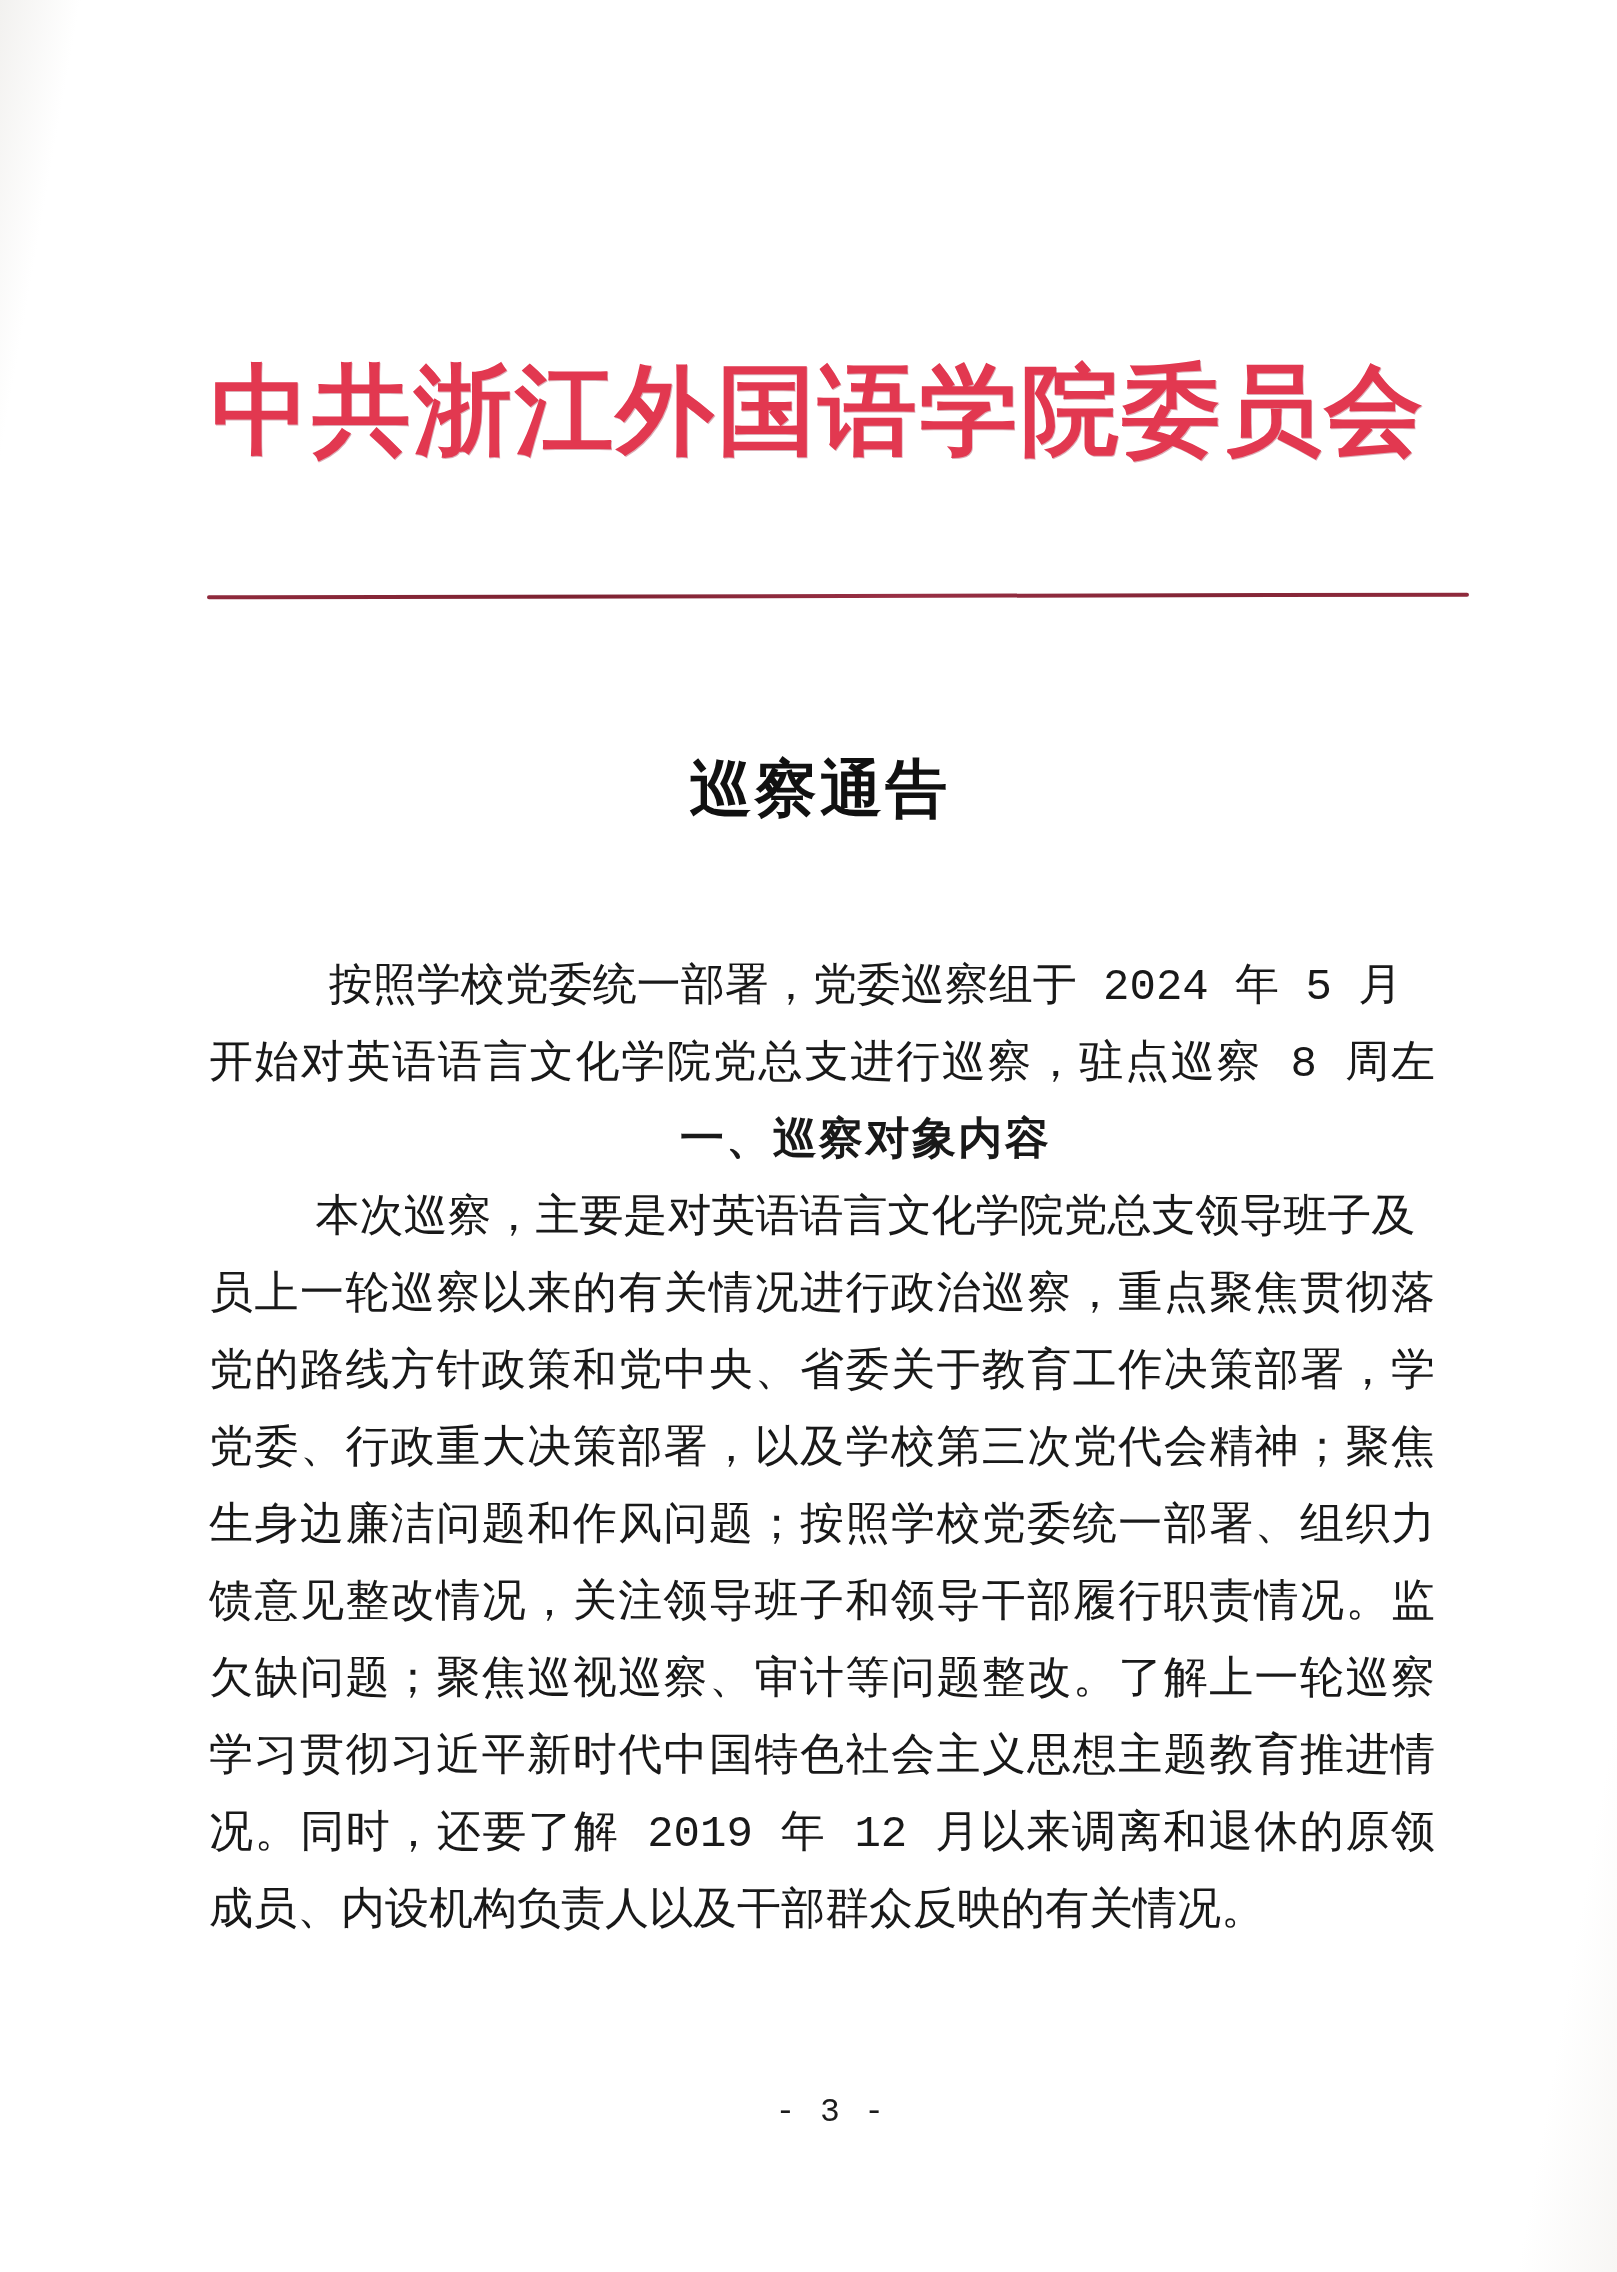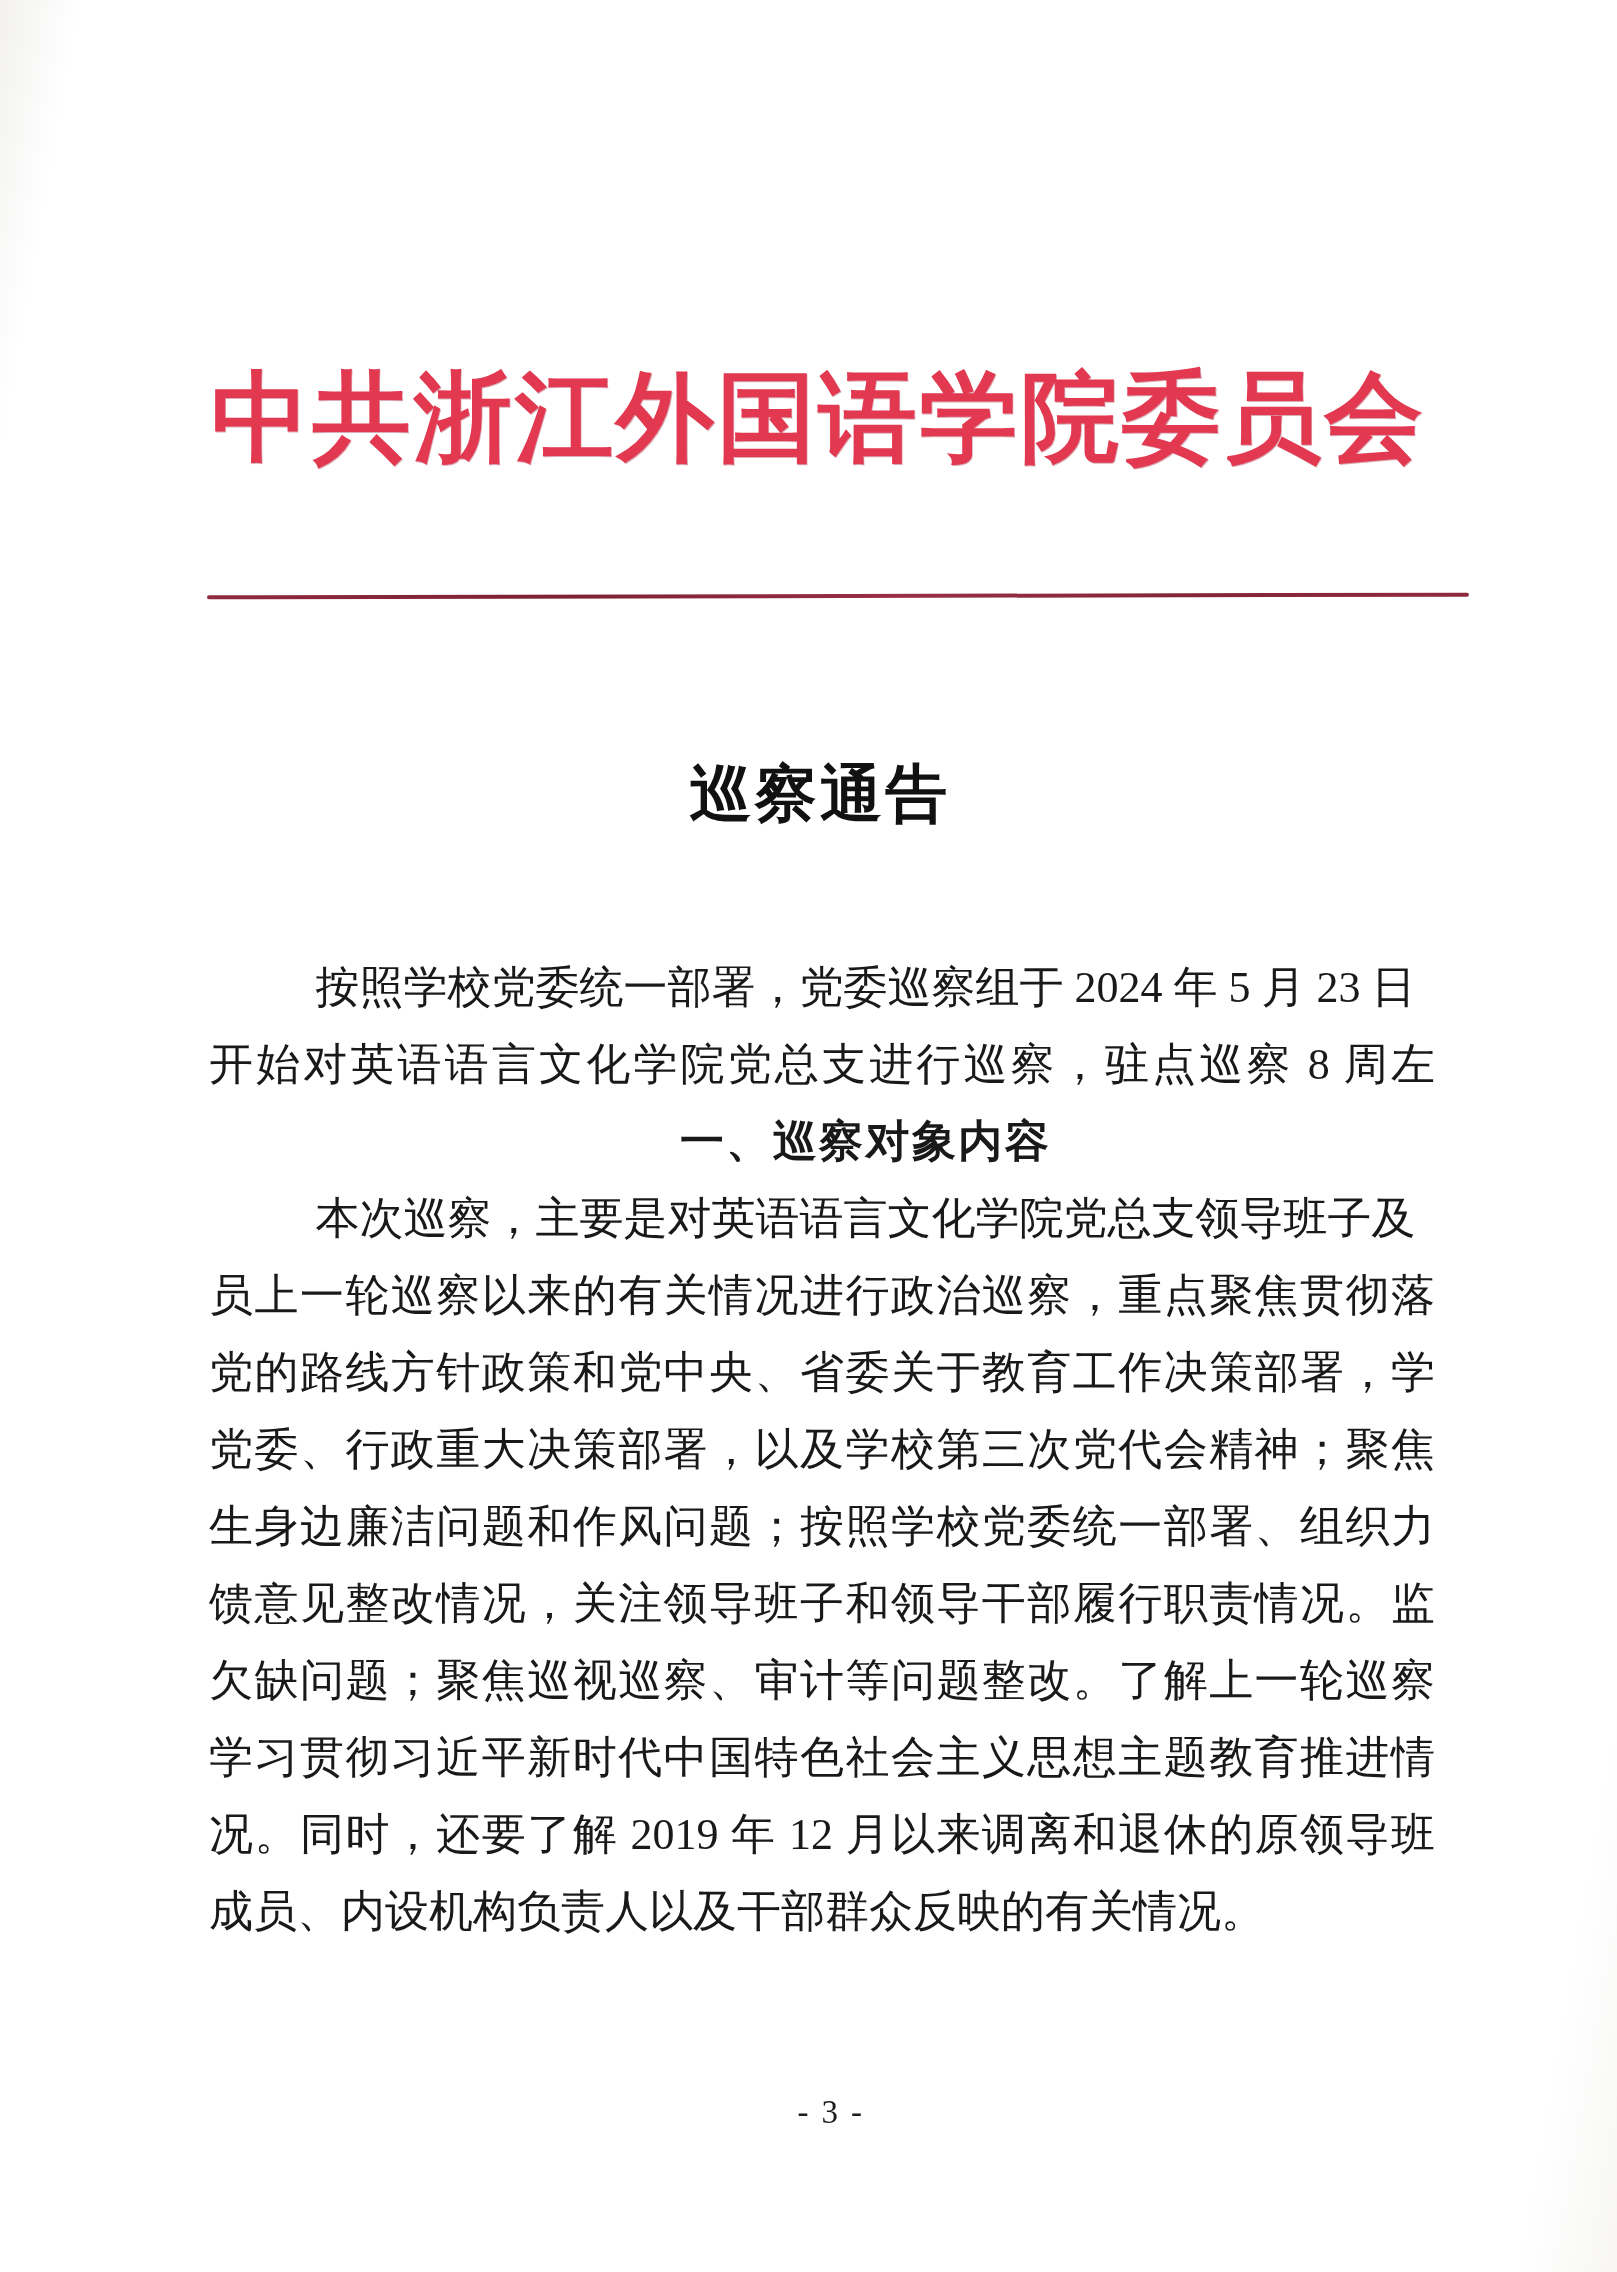--- a/index.html
+++ b/index.html
@@ -9,21 +9,21 @@
   }
   .page {
     position: relative;
     width: 1618px;
     height: 2273px;
     margin: 0 auto;
     background:
       linear-gradient(100deg, #f2f1ef 0%, #ffffff 4%, #ffffff 95%, #f7f6f4 100%),
       #ffffff;
     overflow: hidden;
-    font-family: Liberation Serif, serif;
+    font-family: Liberation Mono, monospace;
   }
 
   
   .letterhead {
     position: absolute;
     top: 359px;
     left: 0;
     width: 100%;
     margin: 0;
     text-align: center;

